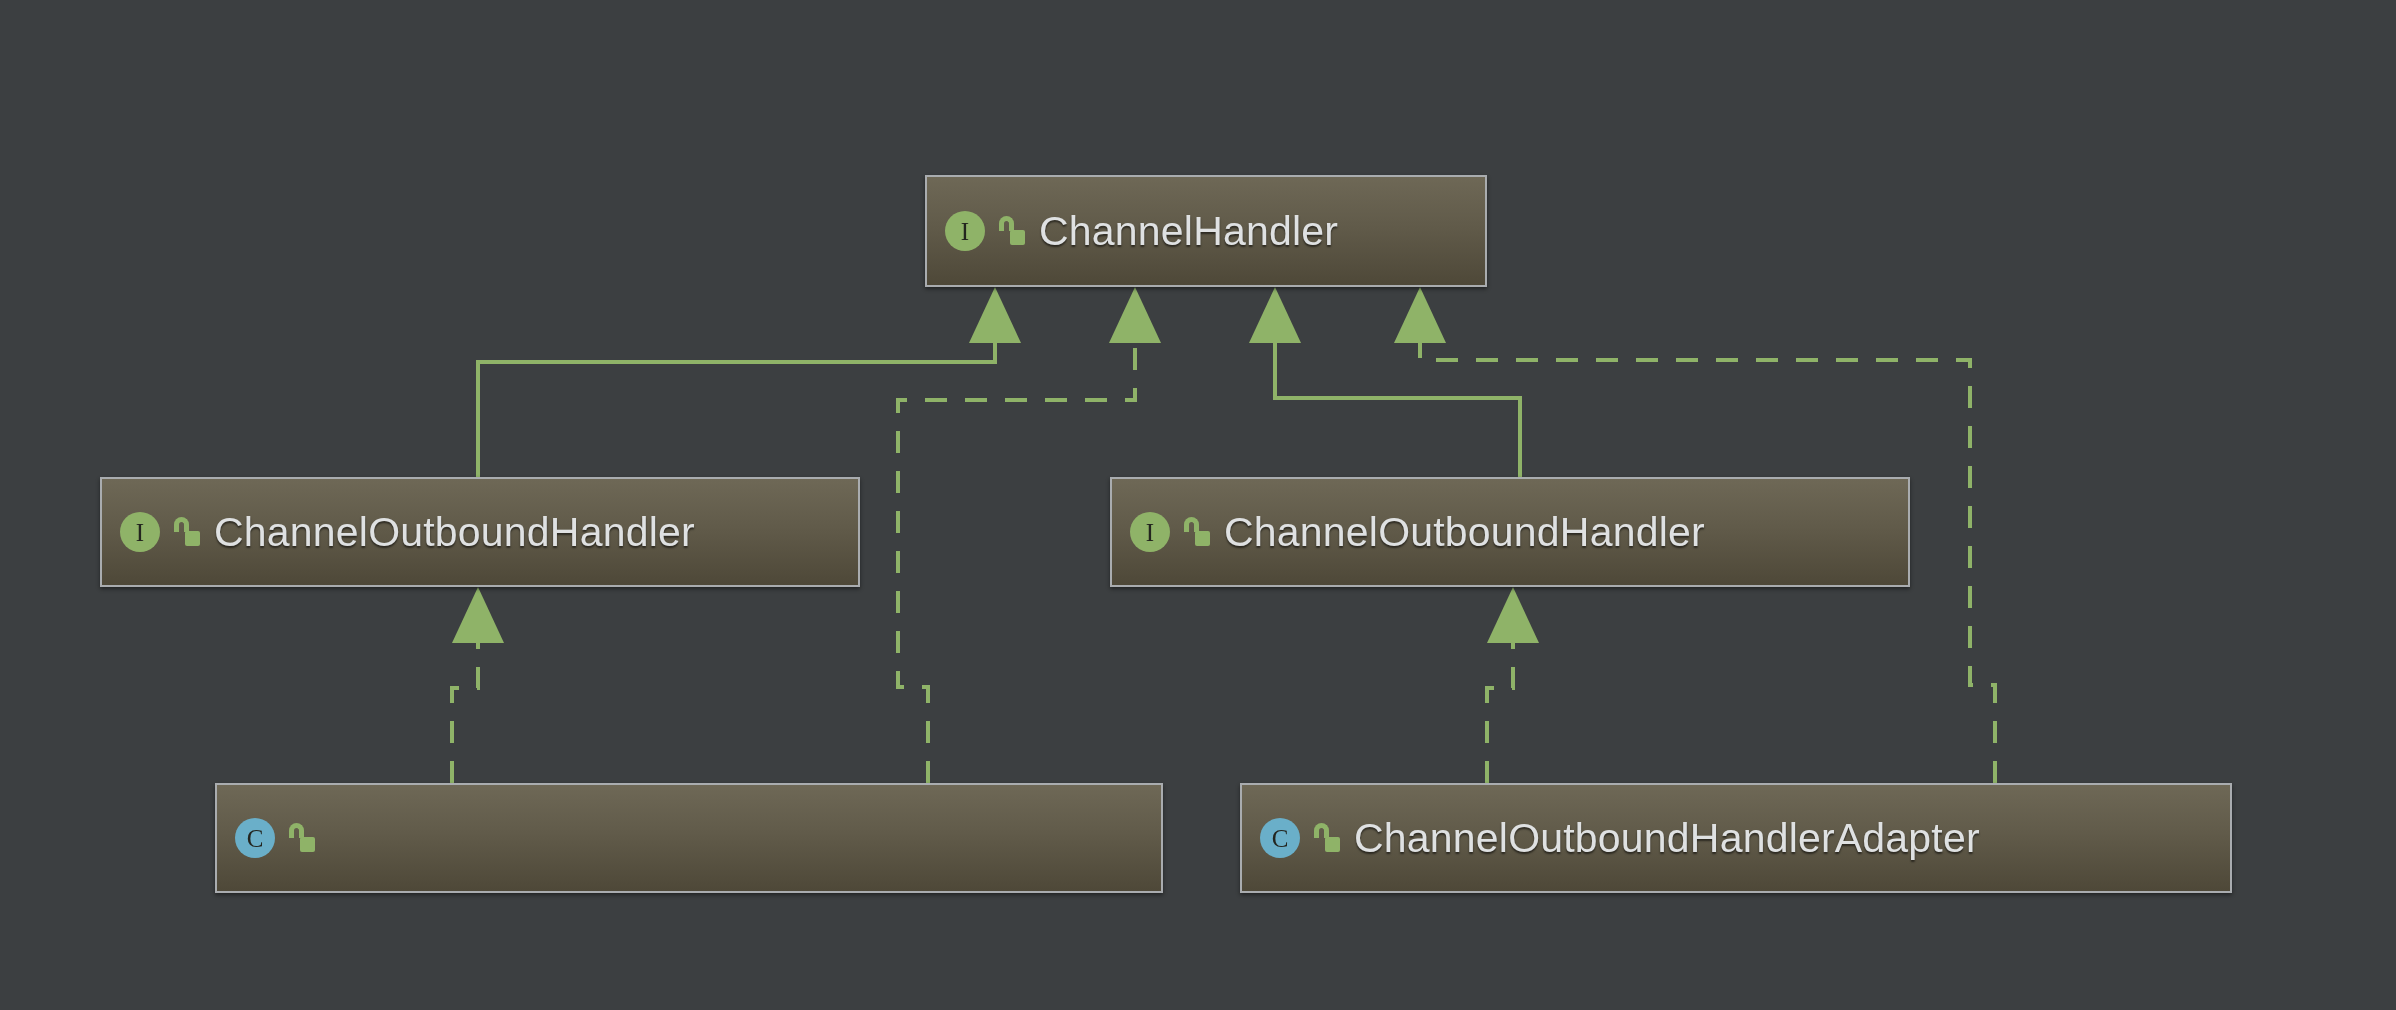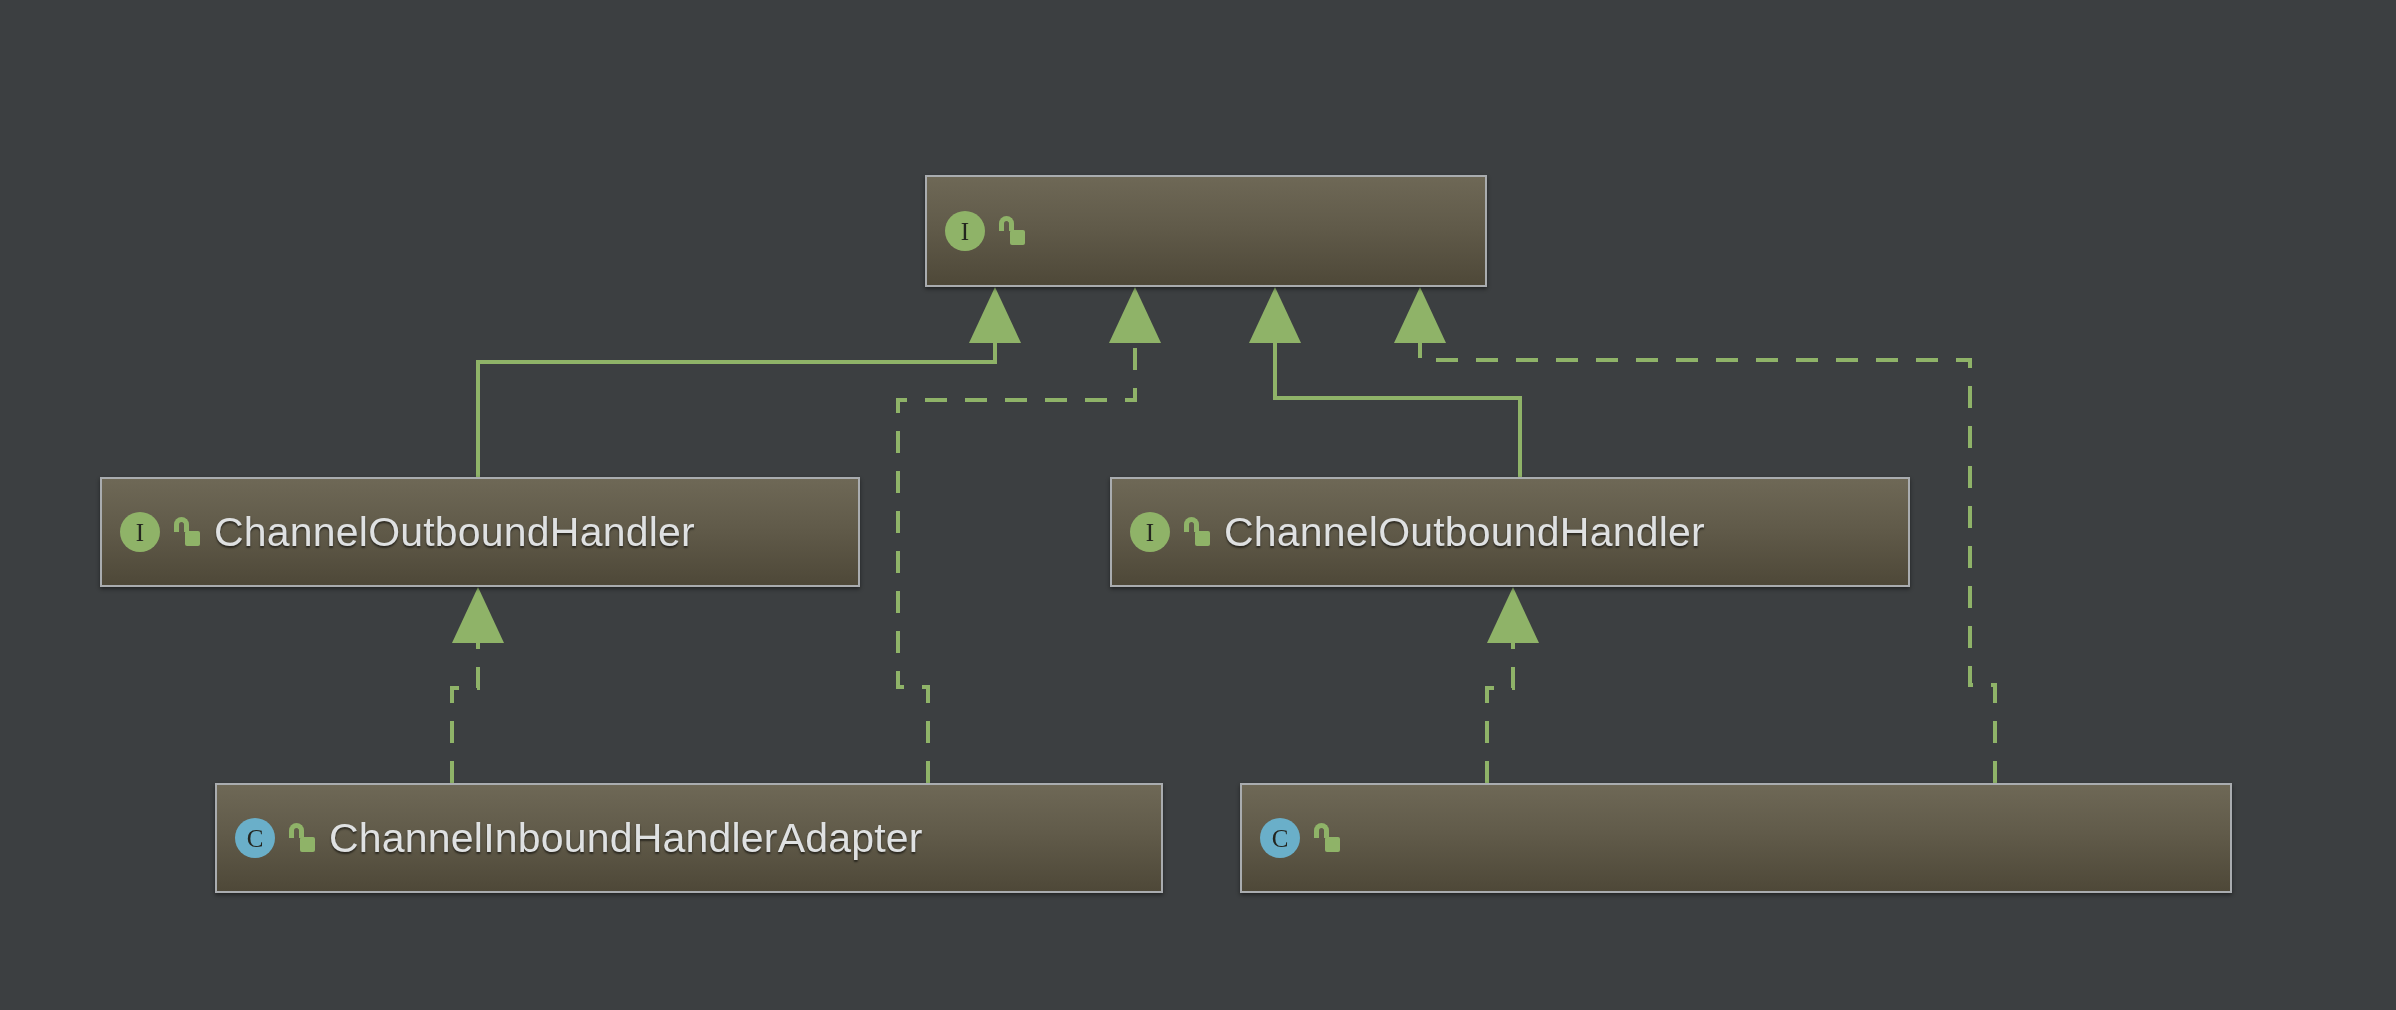--- a/index.html
+++ b/index.html
@@ -107,20 +107,21 @@
       <polygon points="478,587 452,643 504,643" fill="#8fb368"></polygon>
       <polygon points="1513,587 1487,643 1539,643" fill="#8fb368"></polygon>
     </svg>
 
   <div class="node" style="left: 925px; top: 175px; width: 562px; height: 112px;">
     <span class="kind-badge kind-interface">I</span>
     <span class="lock-icon">
       <span class="shackle"></span>
         <span class="body"></span>
     </span>
+    <span class="node-label">ChannelHandler</span>
   </div>
 
   <div class="node" style="left: 100px; top: 477px; width: 760px; height: 110px;">
     <span class="kind-badge kind-interface">I</span>
     <span class="lock-icon">
       <span class="shackle"></span>
         <span class="body"></span>
     </span>
     <span class="node-label">ChannelOutboundHandler</span>
   </div>
@@ -133,24 +134,24 @@
     </span>
     <span class="node-label">ChannelOutboundHandler</span>
   </div>
 
   <div class="node" style="left: 215px; top: 783px; width: 948px; height: 110px;">
     <span class="kind-badge kind-class">C</span>
     <span class="lock-icon">
       <span class="shackle"></span>
         <span class="body"></span>
     </span>
-    <span class="node-label">ChannelInboundHandlerAdapter</span>
   </div>
 
   <div class="node" style="left: 1240px; top: 783px; width: 992px; height: 110px;">
     <span class="kind-badge kind-class">C</span>
     <span class="lock-icon">
       <span class="shackle"></span>
         <span class="body"></span>
     </span>
+    <span class="node-label">ChannelOutboundHandlerAdapter</span>
   </div>
 
 </div>
 
 </body></html>

